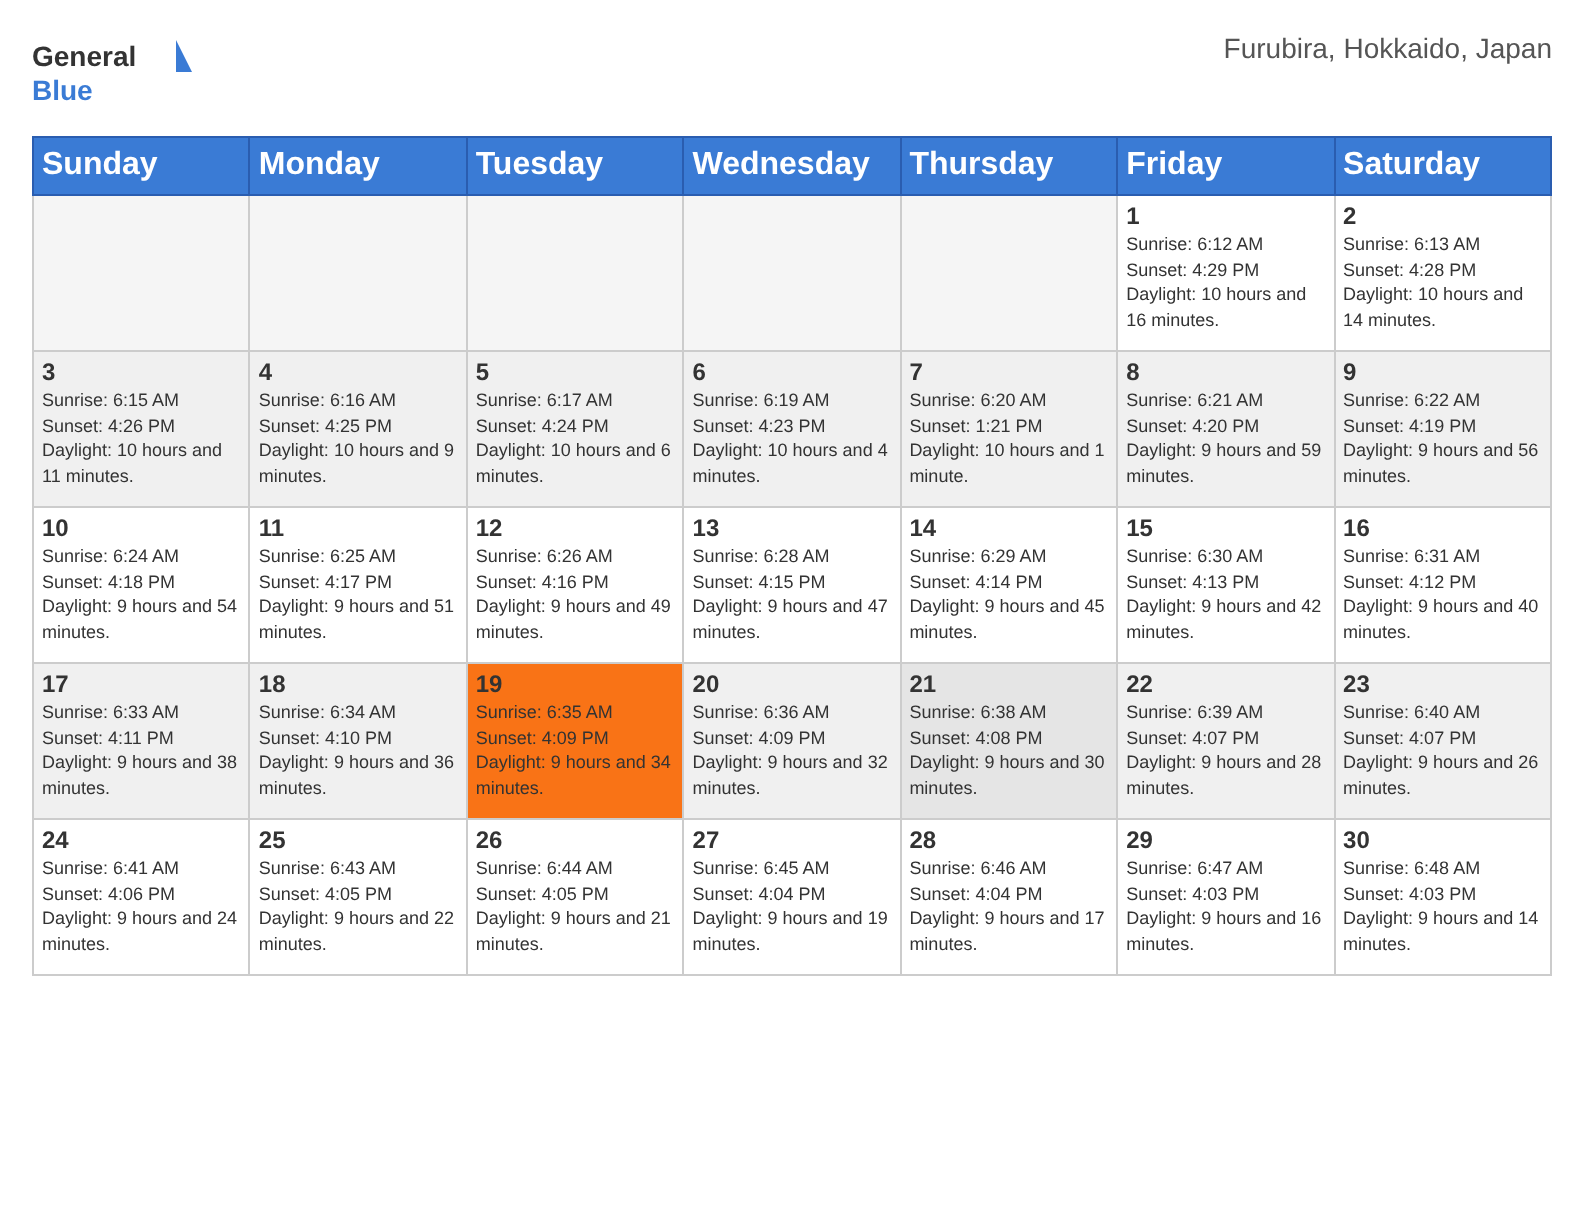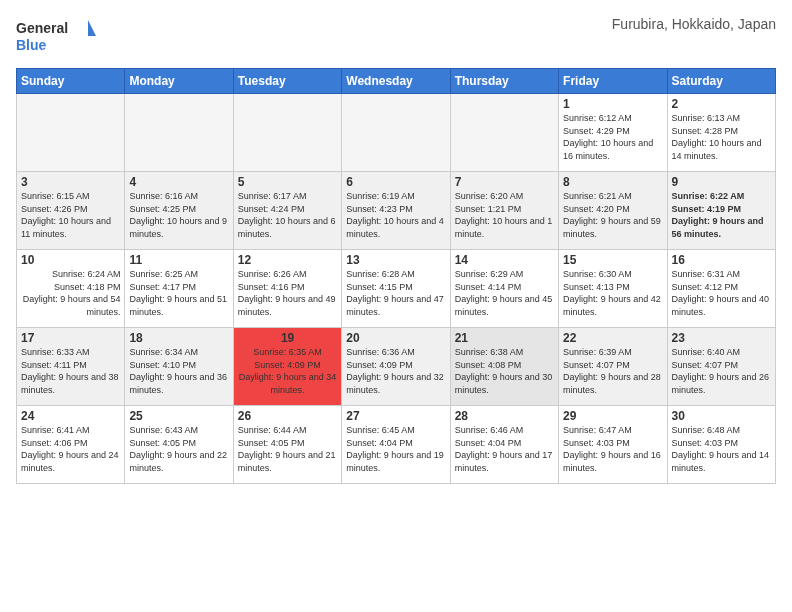--- a/index.html
+++ b/index.html
@@ -39,21 +39,21 @@
       color: #555;
     }
     table {
       width: 100%;
       border-collapse: collapse;
       table-layout: fixed;
     }
     th {
       background: #3a7bd5;
       color: #fff;
-      font-size: 12px;
+      font-size: 16px;
       font-weight: bold;
       padding: 5px 4px;
       text-align: left;
       border: 1px solid #2a5db0;
     }
     td {
       vertical-align: top;
       border: 1px solid #ccc;
       padding: 3px 4px;
       font-size: 9.5px;
@@ -157,29 +157,29 @@
 Daylight: 10 hours and 1 minute.</div>
           </td>
           <td style="background: rgb(240, 240, 240);">
             <span class="day-num">8</span>
             <div class="day-info" style="white-space: pre-line;">Sunrise: 6:21 AM
 Sunset: 4:20 PM
 Daylight: 9 hours and 59 minutes.</div>
           </td>
           <td style="background: rgb(240, 240, 240);">
             <span class="day-num">9</span>
-            <div class="day-info" style="white-space: pre-line; font-weight: bold;">Sunrise: 6:22 AM
+            <div class="day-info" style="white-space: pre-line;">Sunrise: 6:22 AM
 Sunset: 4:19 PM
 Daylight: 9 hours and 56 minutes.</div>
           </td>
         </tr>
         <tr>
           <td>
             <span class="day-num">10</span>
-            <div class="day-info" style="white-space: pre-line; text-align: right;">Sunrise: 6:24 AM
+            <div class="day-info" style="white-space: pre-line;">Sunrise: 6:24 AM
 Sunset: 4:18 PM
 Daylight: 9 hours and 54 minutes.</div>
           </td>
           <td>
             <span class="day-num">11</span>
             <div class="day-info" style="white-space: pre-line;">Sunrise: 6:25 AM
 Sunset: 4:17 PM
 Daylight: 9 hours and 51 minutes.</div>
           </td>
           <td>
@@ -219,21 +219,21 @@
             <div class="day-info" style="white-space: pre-line;">Sunrise: 6:33 AM
 Sunset: 4:11 PM
 Daylight: 9 hours and 38 minutes.</div>
           </td>
           <td style="background: rgb(240, 240, 240);">
             <span class="day-num">18</span>
             <div class="day-info" style="white-space: pre-line;">Sunrise: 6:34 AM
 Sunset: 4:10 PM
 Daylight: 9 hours and 36 minutes.</div>
           </td>
-          <td style="background: #ef4444; text-align: center;">
+          <td style="background: #f97316;">
             <span class="day-num">19</span>
             <div class="day-info" style="white-space: pre-line;">Sunrise: 6:35 AM
 Sunset: 4:09 PM
 Daylight: 9 hours and 34 minutes.</div>
           </td>
           <td style="background: rgb(240, 240, 240);">
             <span class="day-num">20</span>
             <div class="day-info" style="white-space: pre-line;">Sunrise: 6:36 AM
 Sunset: 4:09 PM
 Daylight: 9 hours and 32 minutes.</div>

